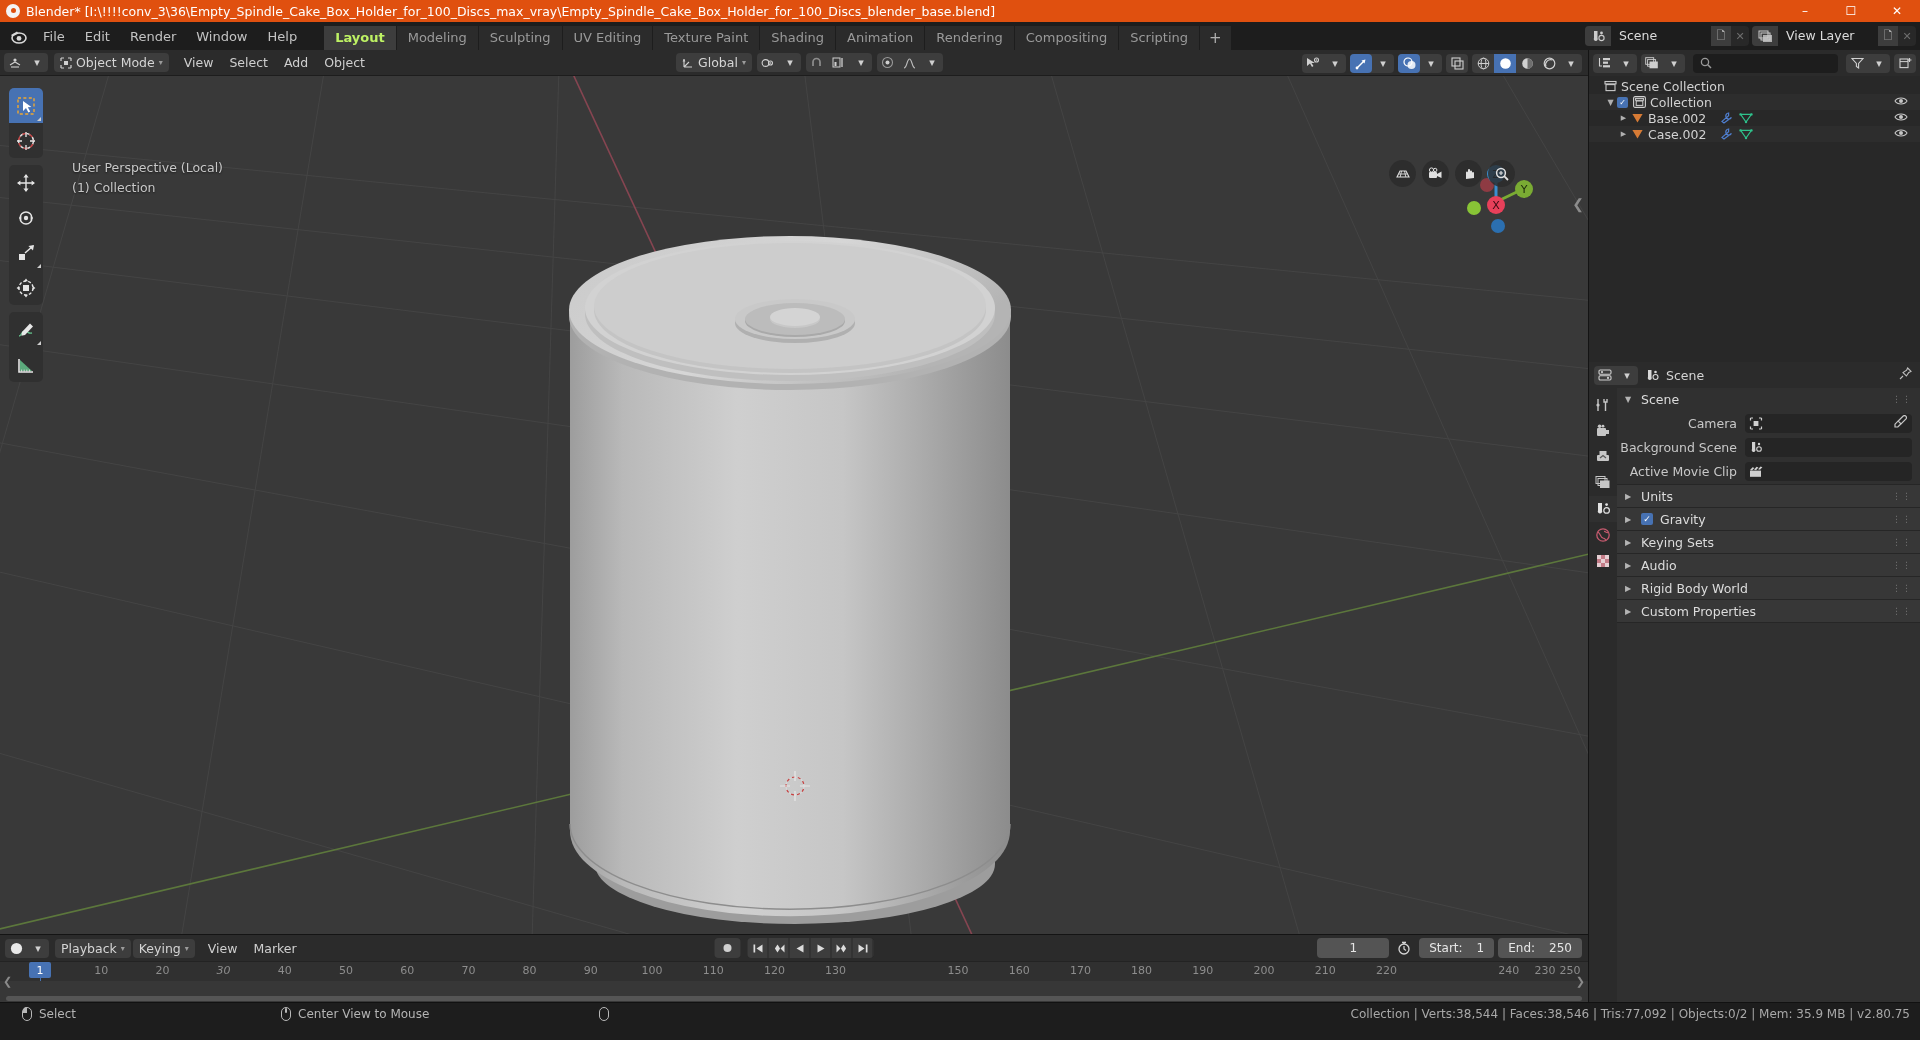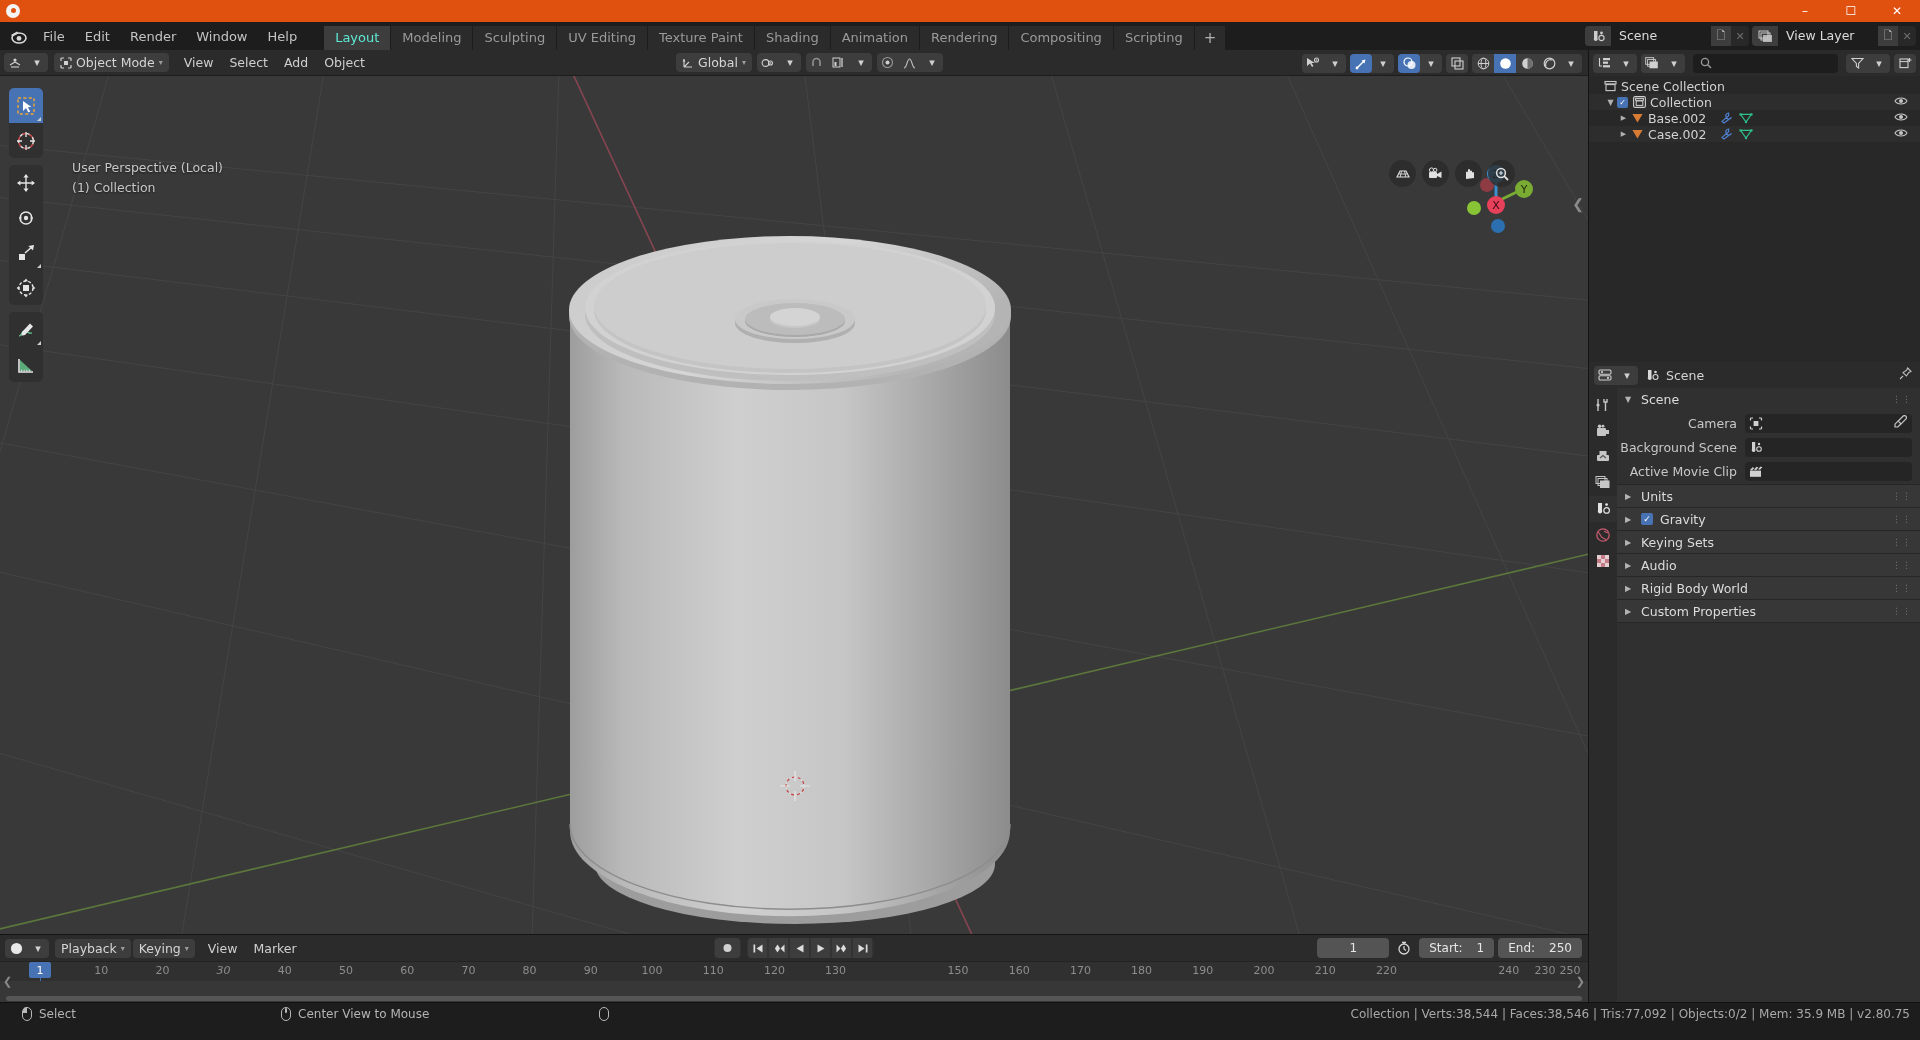--- a/index.html
+++ b/index.html
@@ -22,21 +22,21 @@
   
   #topbar { height:28px; background:#1d1d1d; display:flex; align-items:center;
      padding:0 4px; position:relative; }
   .bl-logo { width:20px; height:20px; margin:0 6px 0 4px; position:relative; flex:0 0 auto;}
   .bl-logo svg{display:block;}
   .menu { display:flex; align-items:center; gap:2px; }
   .menu .mi { padding:3px 9px; font-size:13px; color:#c3c3c3; border-radius:3px; cursor:default;}
   .wstabs { display:flex; align-items:flex-end; height:28px; margin-left:18px; }
   .wtab { padding:5px 11px 6px; font-size:13px; color:#9a9a9a; background:#2b2b2b;
       border-right:1px solid #1d1d1d; height:24px; display:flex; align-items:center;}
-  .wtab.active { background:#3d3d3d; color:#5eead4; }
+  .wtab.active { background:#3d3d3d; color:#bef264;font-weight:bold; }
   .wtab.plus { color:#b0b0b0; padding:5px 9px; font-size:15px; }
   .topright { position:absolute; right:4px; top:0; height:28px; display:flex; align-items:center; gap:3px;}
   .idblock { display:flex; align-items:center; background:#282828; border-radius:4px; height:20px; }
   .idblock .icn { width:26px; height:20px; display:flex; align-items:center; justify-content:center;
      background:#3d3d3d; border-radius:4px 0 0 4px; font-size:11px; color:#ccc;}
   .idblock .nm { padding:0 10px 0 8px; min-width:100px; font-size:12.5px; color:#dcdcdc;
      background:#1d1d1d; height:20px; line-height:20px;}
   .idblock .cpy { width:20px; height:20px; display:flex;align-items:center;justify-content:center;
      background:#3d3d3d;color:#cfcfcf;font-size:11px;}
   .idblock .xx { width:18px; height:20px; display:flex;align-items:center;justify-content:center;
@@ -159,20 +159,21 @@
      background:#b8b8b8;border-radius:4px 0 0 0;}
   .mouseico.m::before{content:"";position:absolute;left:2.8px;top:0.6px;width:2.2px;height:5px;
      background:#b8b8b8;border-radius:1px;}
   #sbright{position:absolute;right:10px;font-size:12px;color:#a8a8a8;}
 </style>
 </head>
 <body>
 
 <div id="titlebar">
   <div class="blender-mark"></div>
+  <div id="title-text">Blender* [I:\!!!!conv_3\36\Empty_Spindle_Cake_Box_Holder_for_100_Discs_max_vray\Empty_Spindle_Cake_Box_Holder_for_100_Discs_blender_base.blend]</div>
   <div class="wbtns">
     <div class="wbtn">–</div>
     <div class="wbtn">☐</div>
     <div class="wbtn close">✕</div>
   </div>
 </div>
 
 <div id="topbar">
   <div class="bl-logo">
     <svg width="20" height="20" viewBox="0 0 20 20">

